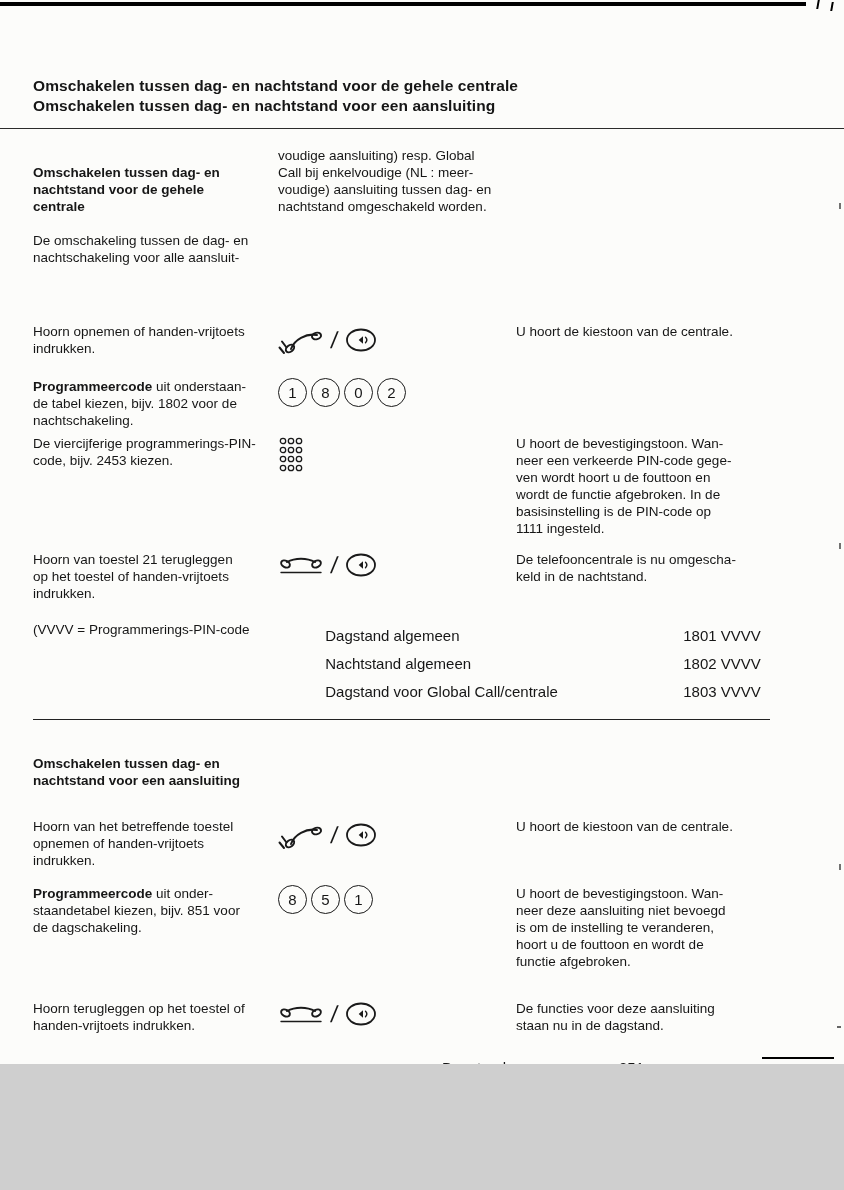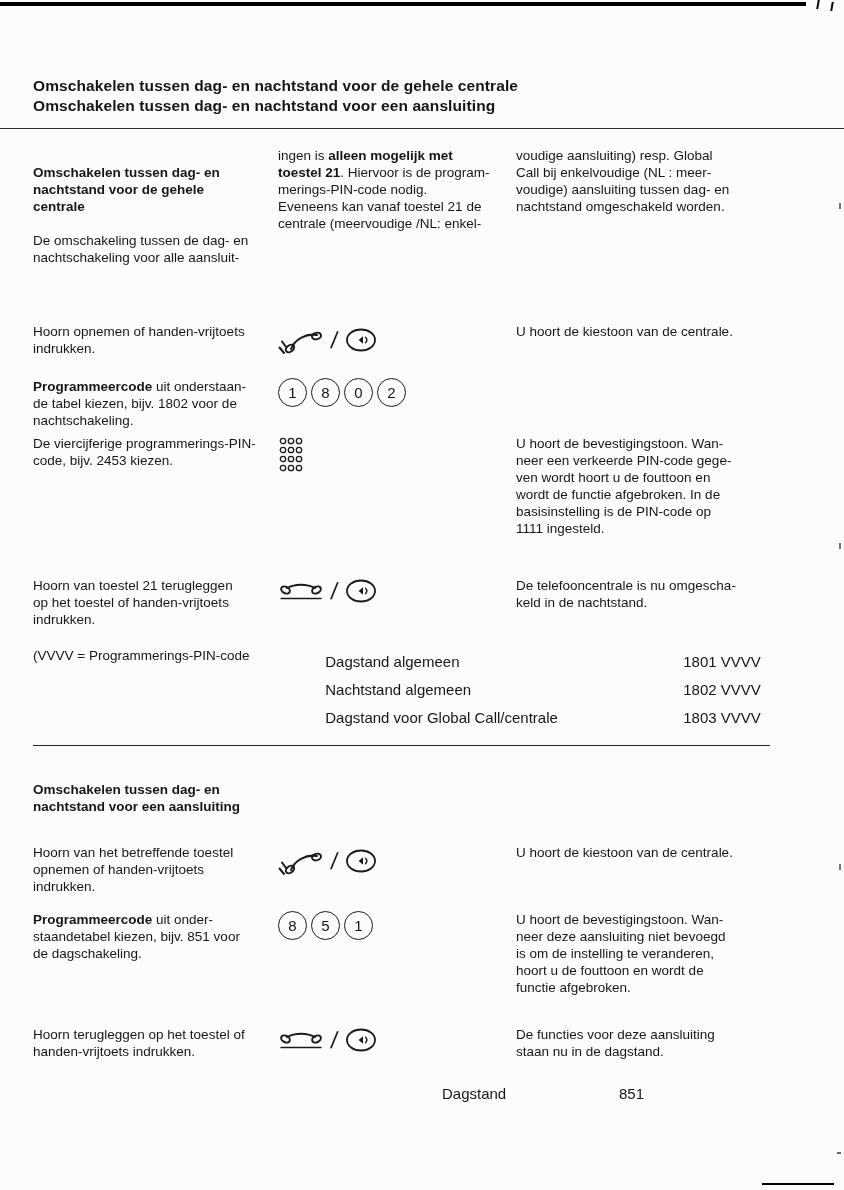--- a/index.html
+++ b/index.html
@@ -1,18 +1,18 @@
 <!DOCTYPE html>
 <html><head>
 <meta charset="utf-8">
 <style>
   * { box-sizing: border-box; }
   html, body { margin: 0; padding: 0; background: #cfcfcf; }
   .page {
-    width: 844px; height: 1190px; margin: 0 auto; position: relative;
+    width: 844px; height: 1064px; margin: 0 auto; position: relative;
     background: #fcfcfa; color: #161616; overflow: hidden;
     font-family: "Liberation Sans", sans-serif;
   }
   .content { padding: 0 36px 0 33px; }
 
   
   .art { position: absolute; background: #000; }
   .art-topbar { top: 2px; left: 0; width: 806px; height: 4px; }
   .art-topmark1 { top: 0; left: 817px; width: 2px; height: 9px; transform: skewX(-10deg); }
   .art-topmark2 { top: 2px; left: 831px; width: 2px; height: 9px; transform: skewX(-10deg); }
@@ -69,25 +69,20 @@
     <hr class="hr-title">
 
     <div class="row" style="margin-top:18px">
       <div class="col txt">
         <div class="b">Omschakelen tussen dag- en
 nachtstand voor de gehele
 centrale</div>
         <div>De omschakeling tussen de dag- en
 nachtschakeling voor alle aansluit-</div>
       </div>
-      <div class="col txt"><span>ingen is </span><span class="b">alleen mogelijk met
-toestel 21</span><span>. Hiervoor is de program-
-merings-PIN-code nodig.
-Eveneens kan vanaf toestel 21 de
-centrale (meervoudige /NL: enkel-</span></div>
       <div class="col txt">voudige aansluiting) resp. Global
 Call bij enkelvoudige (NL : meer-
 voudige) aansluiting tussen dag- en
 nachtstand omgeschakeld worden.</div>
     </div>
 
     <div class="row" style="margin-top:40px">
       <div class="col txt">Hoorn opnemen of handen-vrijtoets
 indrukken.</div>
       <div class="col iconcell">
@@ -144,21 +139,21 @@
         </svg>
       </div>
       <div class="col txt">U hoort de bevestigingstoon. Wan-
 neer een verkeerde PIN-code gege-
 ven wordt hoort u de fouttoon en
 wordt de functie afgebroken. In de
 basisinstelling is de PIN-code op
 1111 ingesteld.</div>
     </div>
 
-    <div class="row" style="margin-top:40px">
+    <div class="row" style="margin-top:14px">
       <div class="col txt">Hoorn van toestel 21 terugleggen
 op het toestel of handen-vrijtoets
 indrukken.</div>
       <div class="col iconcell">
         <svg width="46" height="26" viewBox="0 0 46 26">
           <g class="stroke">
             <path d="M9 10 C17 5.5 29 5.5 37 10"></path>
             <ellipse cx="7.5" cy="12" rx="4.6" ry="3.2" transform="rotate(28 7.5 12)"></ellipse>
             <ellipse cx="38.5" cy="12" rx="4.6" ry="3.2" transform="rotate(-28 38.5 12)"></ellipse>
             <path d="M3 20.5 L43 20.5" stroke-width="1.4"></path>

